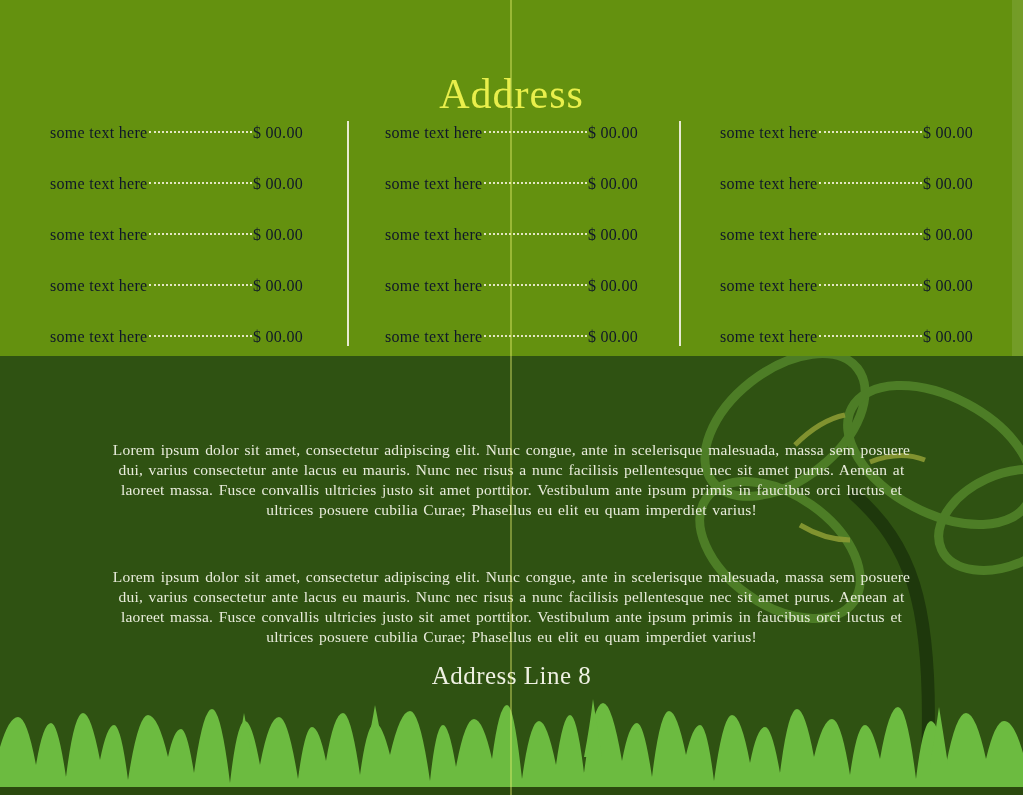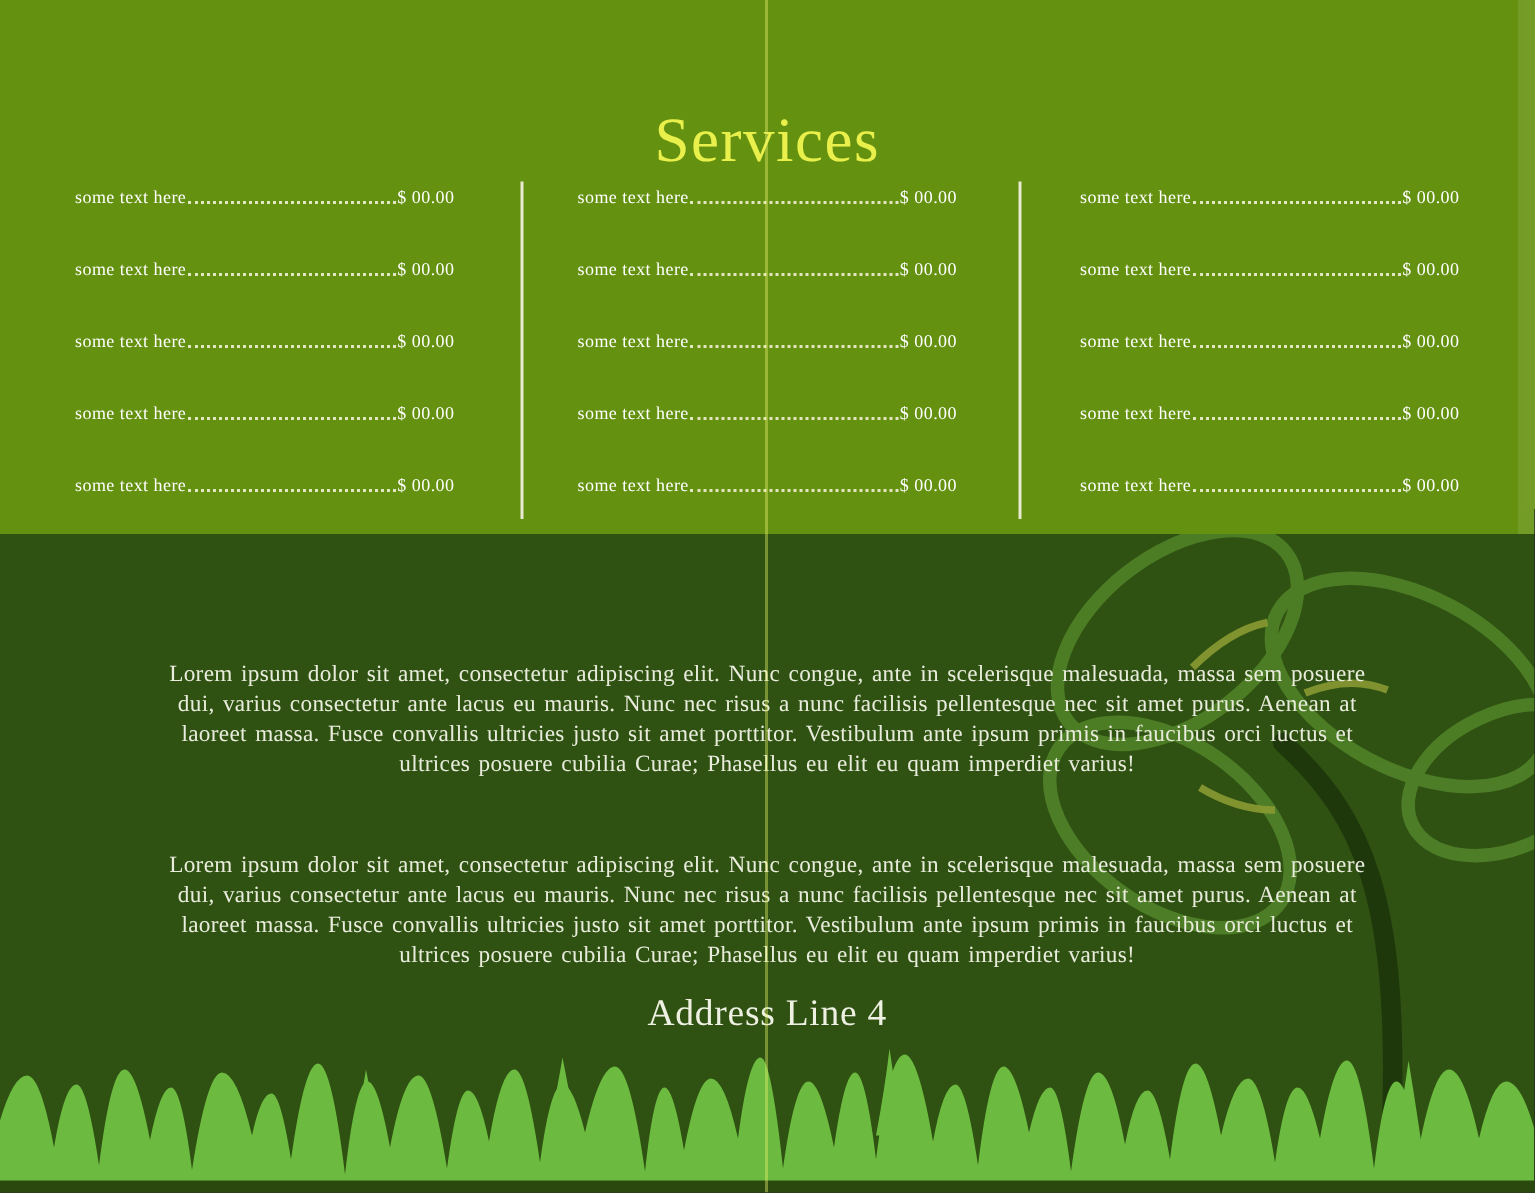--- a/index.html
+++ b/index.html
@@ -6,22 +6,22 @@
   .page{position:relative;width:1023px;height:795px;overflow:hidden;
         font-family:"Liberation Serif","DejaVu Serif",serif;}
 
   
   .top-section{position:absolute;top:0;left:0;width:100%;height:356px;background:#64910f;}
   .right-fold{position:absolute;top:0;right:0;width:11px;height:356px;background:rgba(255,255,255,0.10);}
   .svc-title{position:absolute;top:42px;left:0;width:100%;text-align:center;
              font-size:42px;letter-spacing:1px;color:#e9ef4b;font-weight:normal;}
   .svc-grid{position:absolute;top:124px;left:50px;width:923px;display:flex;justify-content:space-between;}
   .svc-col{width:253px;}
-  .svc-row{display:flex;align-items:flex-end;margin-bottom:33px;
-           font-size:12px;color:#ffffff;letter-spacing:0.3px;}
+  .svc-row{display:flex;align-items:center;margin-bottom:33px;
+           font-size:16px;color:#0f172a;letter-spacing:0.3px;}
   .svc-row .dots{flex:1;border-bottom:2px dotted #e3e6c2;margin:0 1px 3px 1px;}
   .svc-sep{position:absolute;top:121px;width:2px;height:225px;background:#e8ead2;}
   .svc-sep.s1{left:347px;} .svc-sep.s2{left:679px;}
 
   
   .dark-section{position:absolute;top:356px;left:0;width:100%;height:439px;background:#2f5212;overflow:hidden;}
   .flower-svg{position:absolute;top:0;left:0;z-index:1;}
   .body-par{position:absolute;left:0;width:100%;z-index:2;text-align:center;margin-top:46px;}
   .body-par p{margin:0 auto;width:820px;font-size:15.5px;line-height:20px;
               color:#e9ecdc;letter-spacing:0.2px;word-spacing:1.5px;}
@@ -35,21 +35,21 @@
   .fold-line{position:absolute;top:0;left:510px;width:2px;height:795px;
              background:rgba(235,243,110,0.40);z-index:9;pointer-events:none;}
 </style>
 </head>
 <body>
 
 <div class="page">
 
   <div class="top-section">
     <div class="right-fold"></div>
-    <h1 class="svc-title">Services</h1>
+    <h1 class="svc-title">Address</h1>
 
     <div class="svc-grid">
       <div class="svc-col">
         <div class="svc-row">
             <span>some text here</span>
             <span class="dots"></span>
             <span>$ 00.00</span>
           </div>
         <div class="svc-row">
             <span>some text here</span>
@@ -148,21 +148,21 @@
       <path d="M855,495 C910,545 932,600 928,745" fill="none" stroke="#1e380c" stroke-width="13" stroke-linecap="round"></path>
     </svg>
 
     <div class="body-par par-1">
       <p>Lorem ipsum dolor sit amet, consectetur adipiscing elit. Nunc congue, ante in scelerisque malesuada, massa sem posuere dui, varius consectetur ante lacus eu mauris. Nunc nec risus a nunc facilisis pellentesque nec sit amet purus. Aenean at laoreet massa. Fusce convallis ultricies justo sit amet porttitor. Vestibulum ante ipsum primis in faucibus orci luctus et ultrices posuere cubilia Curae; Phasellus eu elit eu quam imperdiet varius!</p>
     </div>
     <div class="body-par par-2">
       <p>Lorem ipsum dolor sit amet, consectetur adipiscing elit. Nunc congue, ante in scelerisque malesuada, massa sem posuere dui, varius consectetur ante lacus eu mauris. Nunc nec risus a nunc facilisis pellentesque nec sit amet purus. Aenean at laoreet massa. Fusce convallis ultricies justo sit amet porttitor. Vestibulum ante ipsum primis in faucibus orci luctus et ultrices posuere cubilia Curae; Phasellus eu elit eu quam imperdiet varius!</p>
     </div>
 
-    <div class="address">Address Line 4</div>
+    <div class="address">Address Line 8</div>
 
     <svg class="grass-svg" width="1023" height="100" viewBox="0 0 1023 100">
       <g fill="#6cbb40">
         <path d="M0,100 L0,52
           Q9,22 18,22 Q27,22 36,70
           Q43,28 51,28 Q58,28 66,82
           Q74,18 83,18 Q91,18 100,65
           Q107,30 114,30 Q121,30 128,85
           Q138,20 148,20 Q158,20 168,62
           Q174,34 181,34 Q187,34 194,78

